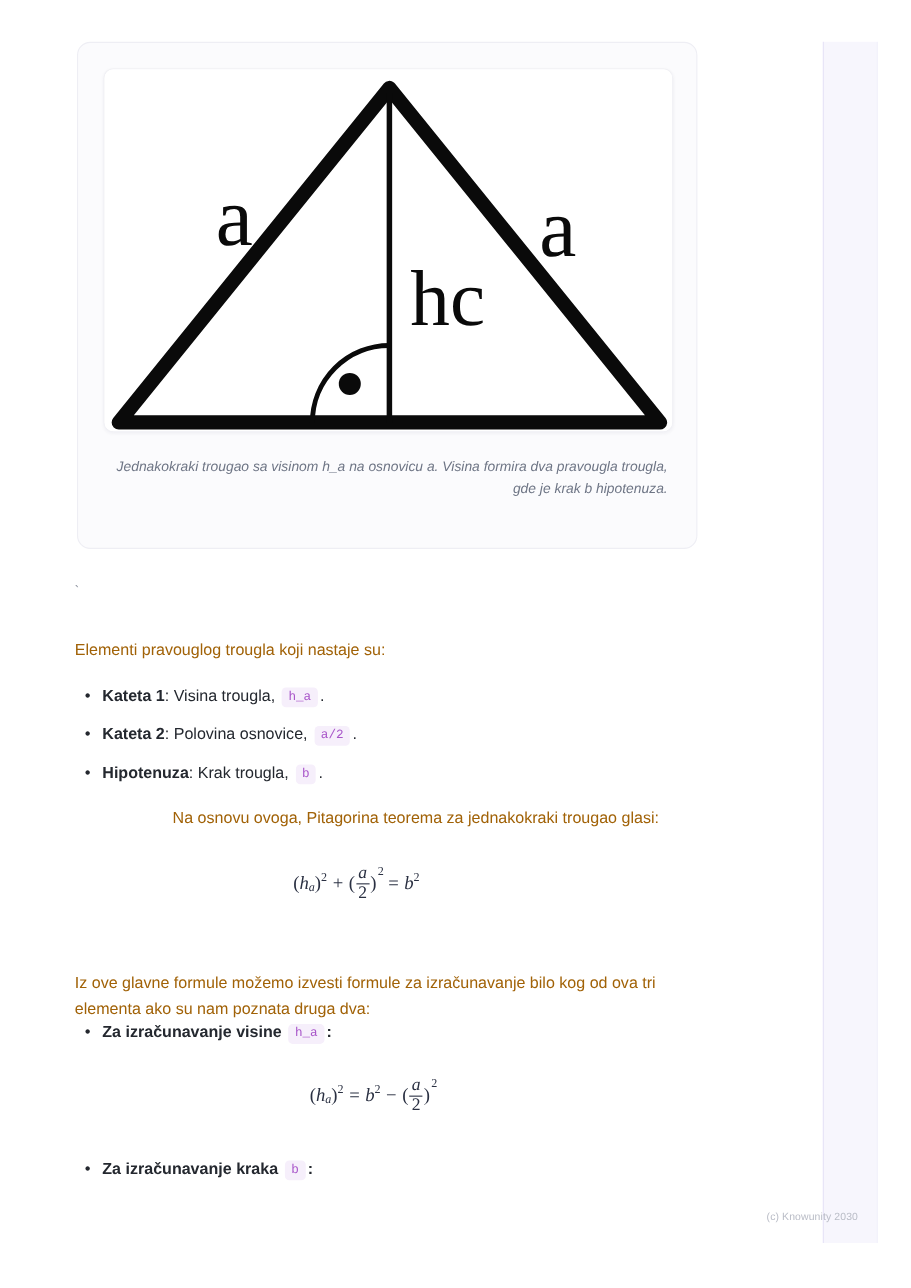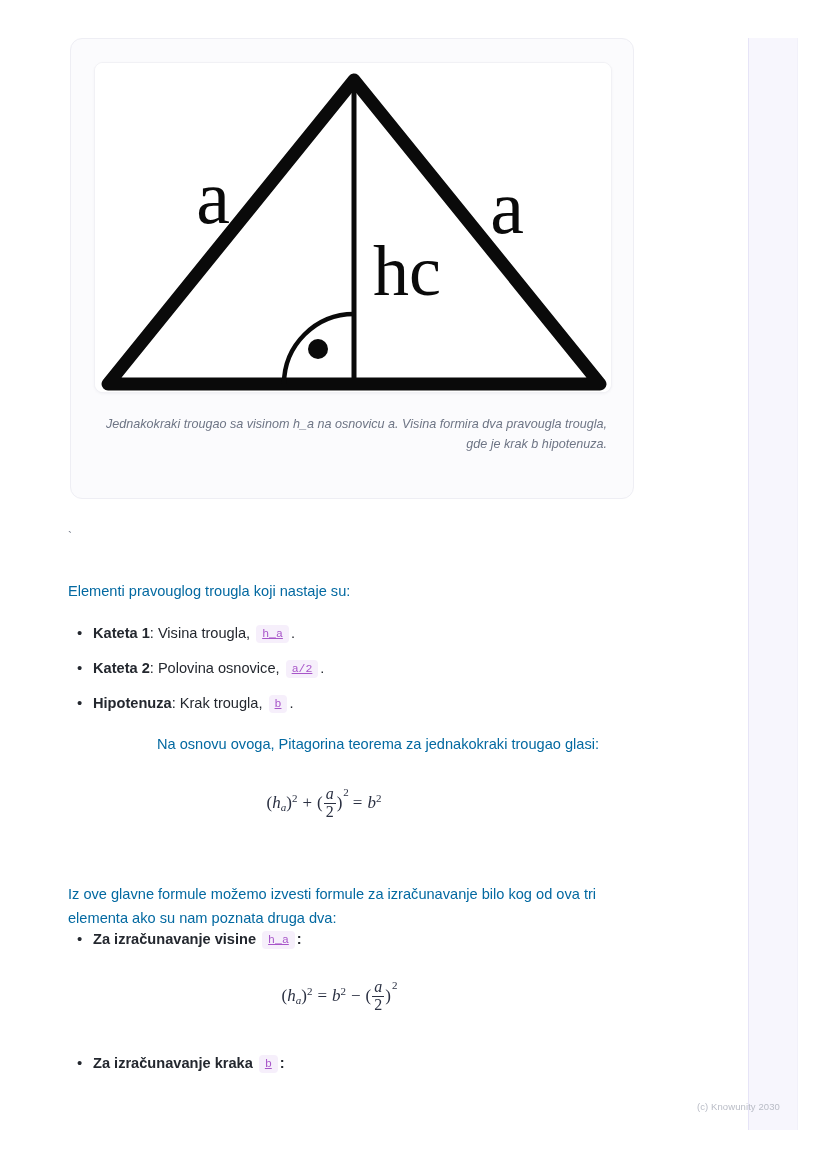--- a/index.html
+++ b/index.html
@@ -82,21 +82,21 @@
     top: 531px;
     font-size: 12px;
     color: #7b8190;
     line-height: 1;
   }
 
   .para {
     position: absolute;
     font-size: 14.6px;
     line-height: 1.62;
-    color: #0369a1;
+    color: #a16207;
   }
   .para-intro { left: 68px; top: 580px; width: 600px; }
   .para-pitagora { left: 68px; top: 733px; width: 620px; text-align: center; }
   .para-izvesti { left: 68px; top: 859px; width: 580px; margin-top: 24px; }
 
   ul.bullets {
     position: absolute;
     margin: 0;
     padding: 0;
     list-style: none;
@@ -128,21 +128,20 @@
     display: inline-block;
     font-family: "Liberation Mono", "DejaVu Sans Mono", monospace;
     font-size: 11.5px;
     color: #a855c9;
     background: #f6effb;
     border-radius: 4px;
     padding: 2px 6px 2px 6px;
     margin: 0 2px;
     vertical-align: 1px;
     line-height: 1.25;
-    text-decoration: underline;
   }
 
   
   .math-block {
     position: absolute;
     width: 100%;
     text-align: center;
     font-family: "Liberation Serif", serif;
     color: #2a3042;
   }

